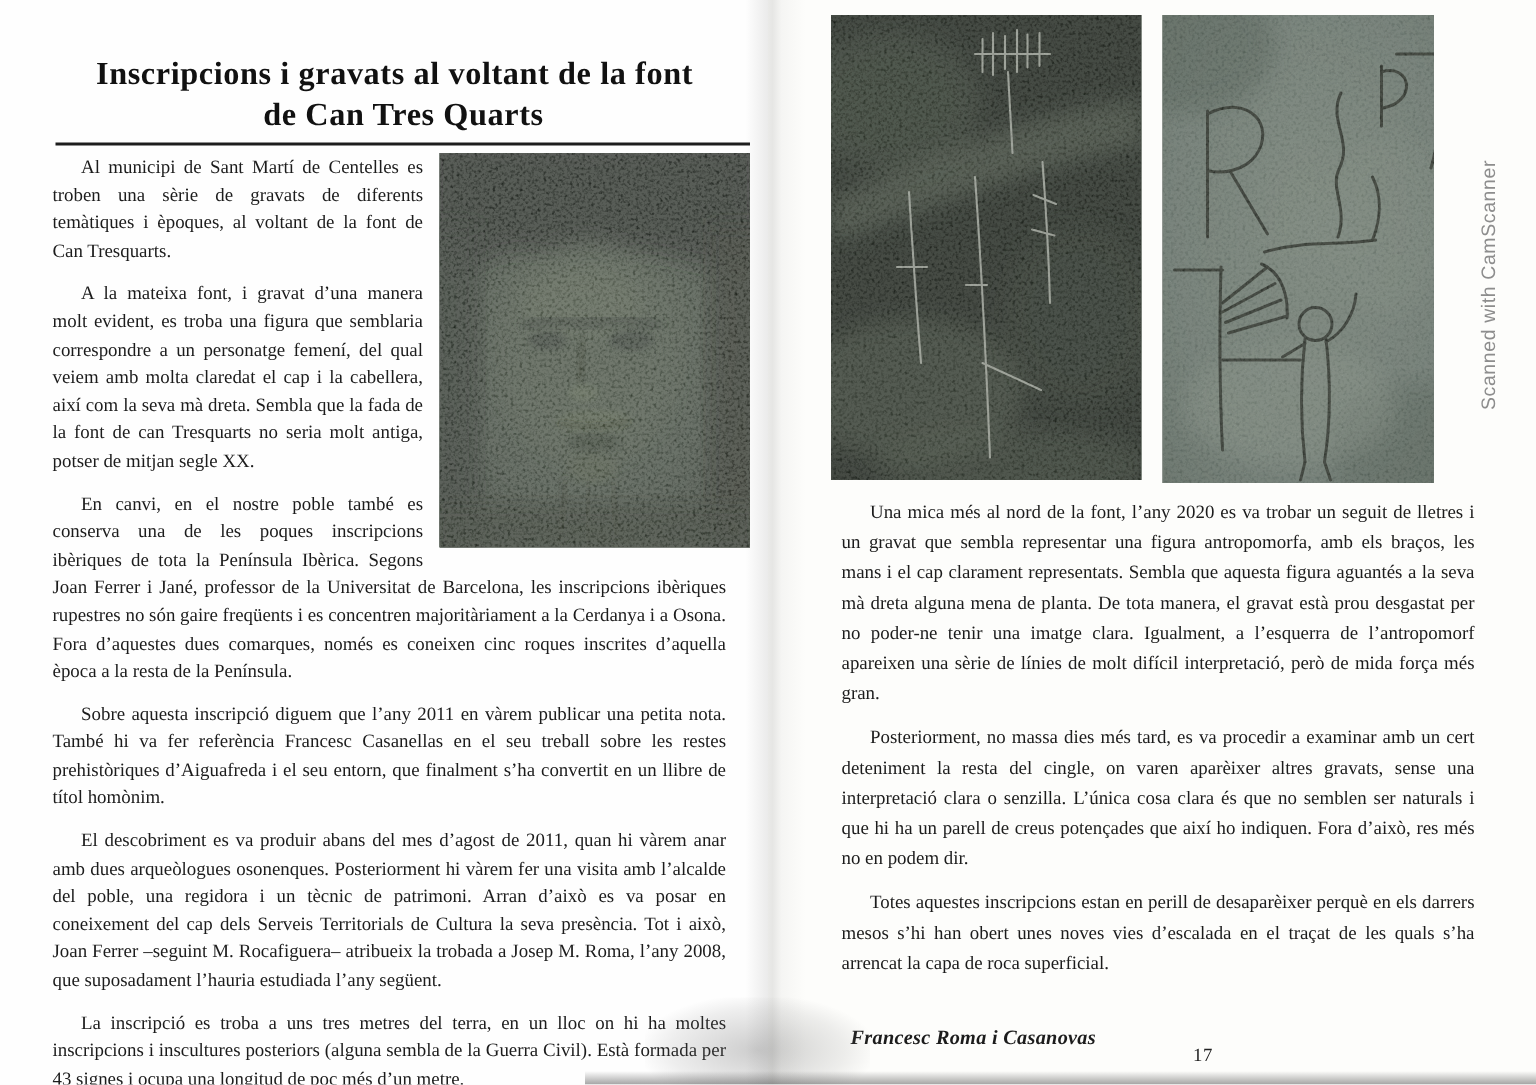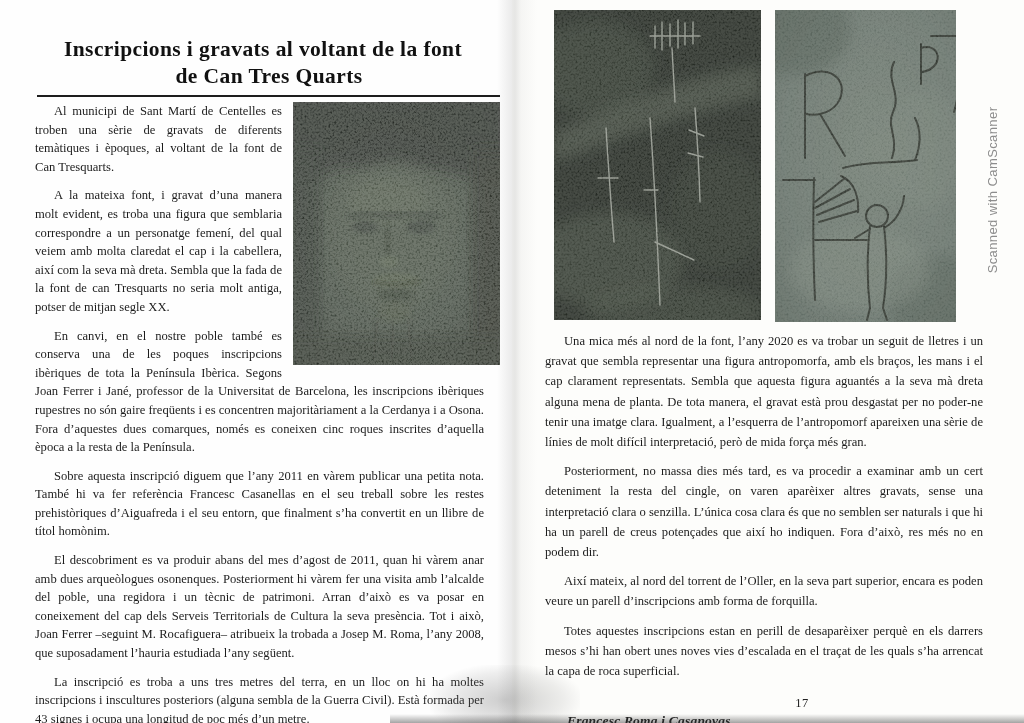--- a/index.html
+++ b/index.html
@@ -55,21 +55,21 @@
   .pagenum-left{left:0;bottom:8px;width:500px;text-align:center;}
   .pagenum-right{left:40px;bottom:12px;width:500px;text-align:center;}
 
   
   .photoA{position:absolute;left:42px;top:10px;width:207px;height:310px;}
   .photoB{position:absolute;left:263px;top:10px;width:181px;height:312px;}
   .rp-body{
     position:absolute;left:33px;top:331px;width:438px;
     font-size:12.6px;line-height:20.2px;text-align:justify;
   }
-  .rp-body p{margin:0 0 9px 0;text-indent:19px;}
+  .rp-body p{margin:0 0 9px 16px;text-indent:19px;}
   .signature{
     margin-top:30px;padding-left:22px;
     font-style:italic;font-weight:bold;font-size:13.5px;letter-spacing:.2px;
   }
 
   
   .watermark{
     position:absolute;left:992px;top:190px;
     transform:translate(-50%,-50%) rotate(-90deg);
     white-space:nowrap;
@@ -236,21 +236,20 @@
           <path d="M109,218 C120,212 128,200 129,186"></path>
         </g>
         <rect width="181" height="312" filter="url(#grainD)" opacity="0.28"></rect>
         <rect width="181" height="312" filter="url(#grainL)" opacity="0.18"></rect>
       </svg>
     </div>
 
     <div class="rp-body">
       <p>Una mica més al nord de la font, l’any 2020 es va trobar un seguit de lletres i un gravat que sembla representar una figura antropomorfa, amb els braços, les mans i el cap clarament representats. Sembla que aquesta figura aguantés a la seva mà dreta alguna mena de planta. De tota manera, el gravat està prou desgastat per no poder-ne tenir una imatge clara. Igualment, a l’esquerra de l’antropomorf apareixen una sèrie de línies de molt difícil interpretació, però de mida força més gran.</p>
       <p>Posteriorment, no massa dies més tard, es va procedir a examinar amb un cert deteniment la resta del cingle, on varen aparèixer altres gravats, sense una interpretació clara o senzilla. L’única cosa clara és que no semblen ser naturals i que hi ha un parell de creus potençades que així ho indiquen. Fora d’això, res més no en podem dir.</p>
-      <p>Així mateix, al nord del torrent de l’Oller, en la seva part superior, encara es poden veure un parell d’inscripcions amb forma de forquilla.</p>
       <p>Totes aquestes inscripcions estan en perill de desaparèixer perquè en els darrers mesos s’hi han obert unes noves vies d’escalada en el traçat de les quals s’ha arrencat la capa de roca superficial.</p>
       <div class="signature">Francesc Roma i Casanovas</div>
     </div>
 
     <div class="pagenum pagenum-right">17</div>
   </div>
 
   <div class="spine"></div>
   <div class="spine-smudge"></div>
   <div class="shadow-bottom"></div>

